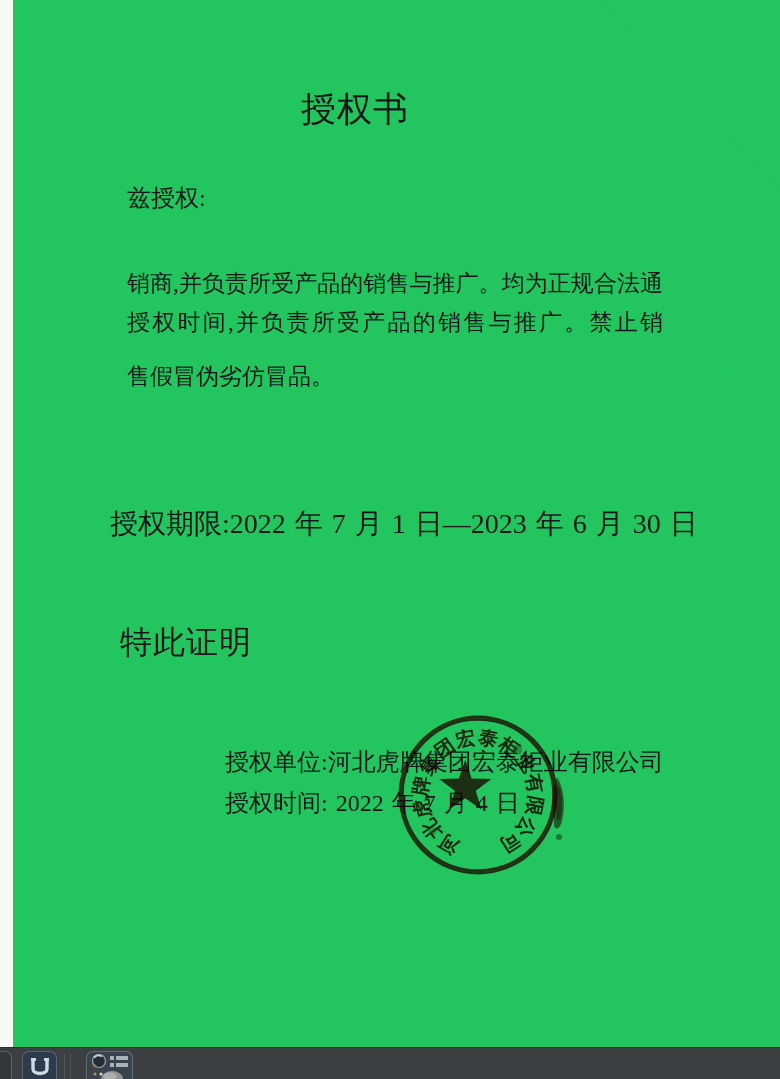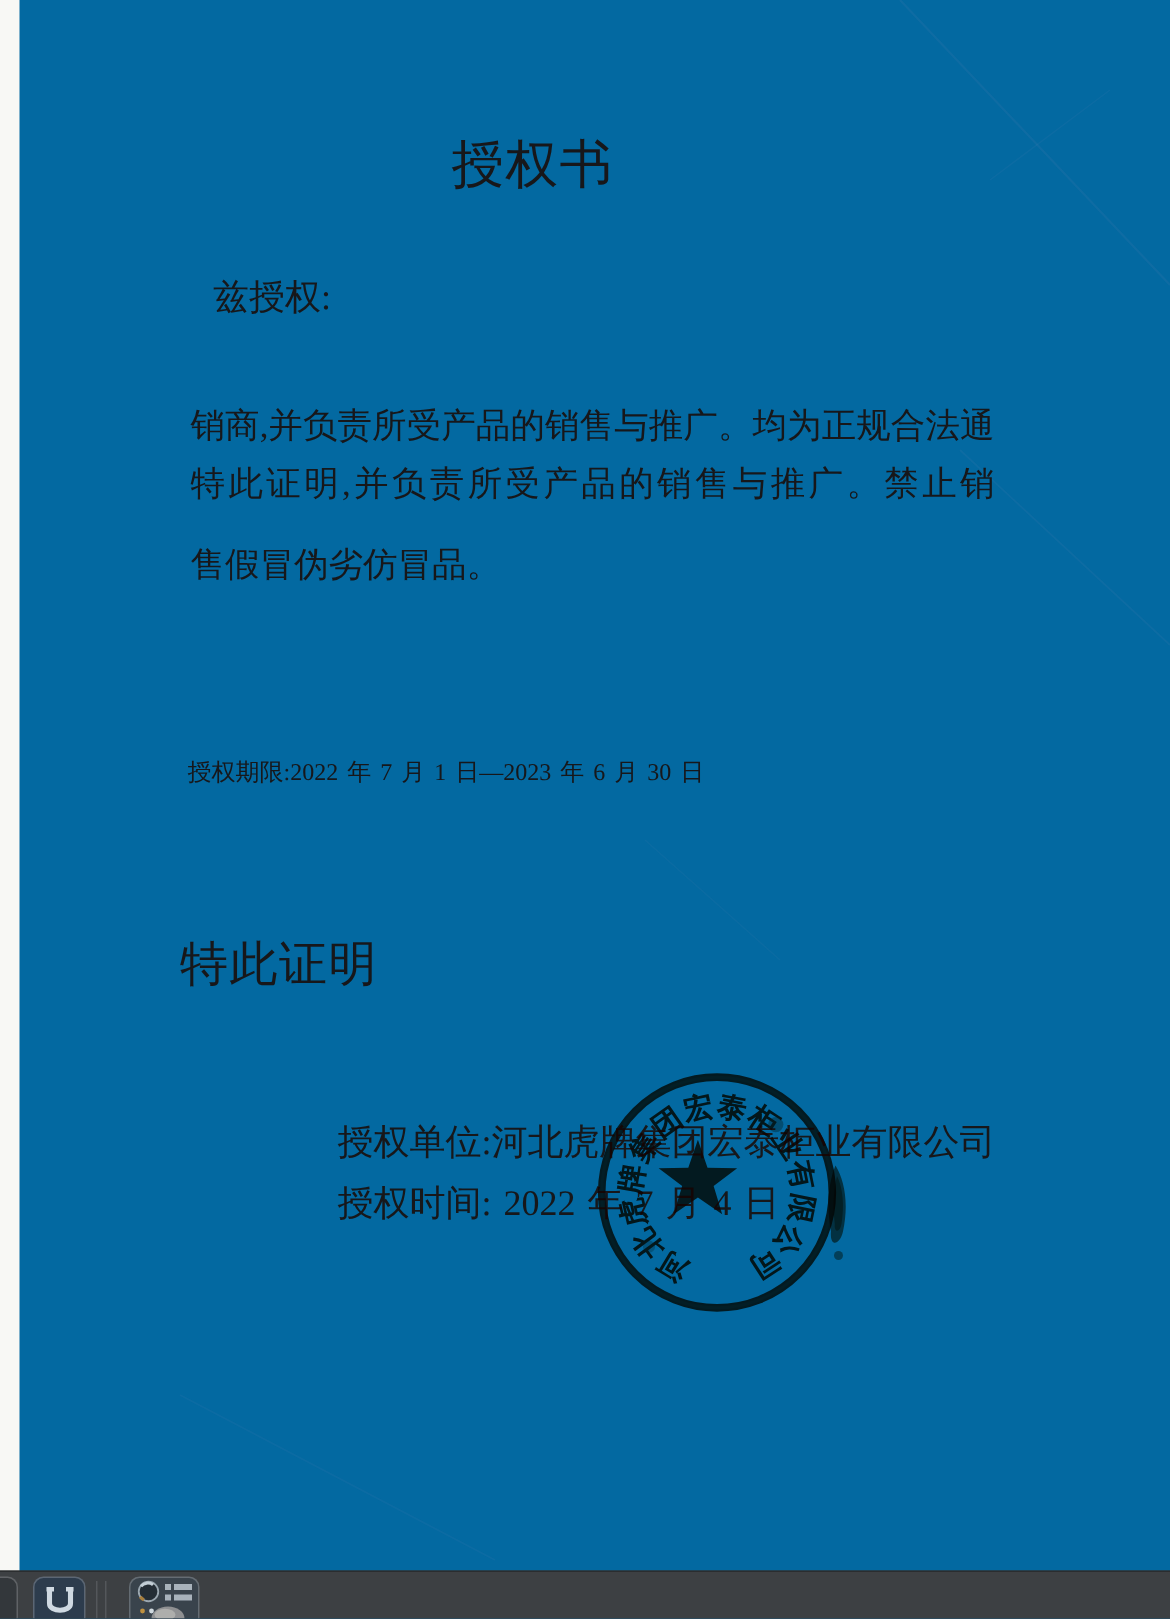--- a/index.html
+++ b/index.html
@@ -1,45 +1,45 @@
 <!DOCTYPE html>
 <html><head>
 <meta charset="utf-8">
 <style>
   html,body{margin:0;padding:0;background:#202124;}
   .screen{
     position:relative;width:780px;height:1079px;overflow:hidden;
-    background:#0369a1;
+    background:#22c55e;
     font-family:"Liberation Serif","DejaVu Serif",serif;
     color:#17171a;
   }
   
   .scan-edge{position:absolute;left:0;top:0;width:13px;height:1049px;background:#f8f8f5;}
   .crease{position:absolute;left:0;top:0;pointer-events:none;}
 
   .doc-title{
     position:absolute;left:301px;top:86px;
     font-size:35px;letter-spacing:1px;font-weight:500;white-space:nowrap;
   }
   .salutation{
-    position:absolute;left:142px;top:182px;
+    position:absolute;left:127px;top:182px;
     font-size:24px;white-space:nowrap;
   }
   .paragraph{
     position:absolute;left:127px;top:265px;width:536px;
     font-size:23px;line-height:38.5px;
   }
   .paragraph .pline{
     white-space:nowrap;text-align:justify;text-align-last:justify;text-justify:inter-character;
   }
   .paragraph .pline.indent{padding-left:48px;width:488px;}
   .paragraph .pline.last{text-align-last:left;margin-top:16px;}
   .period-line{
-    position:absolute;left:125px;top:505px;
-    font-size:16px;white-space:nowrap;word-spacing:2px;
+    position:absolute;left:110px;top:505px;
+    font-size:28px;white-space:nowrap;word-spacing:2px;
   }
   .certify-line{
     position:absolute;left:120px;top:621px;
     font-size:32px;white-space:nowrap;letter-spacing:1px;
   }
   .sign-block{
     position:absolute;left:225px;top:742px;
     font-size:24px;line-height:41px;white-space:nowrap;word-spacing:2px;
   }
   
@@ -78,21 +78,21 @@
     <line x1="120" y1="930" x2="330" y2="1040" stroke="rgba(130,140,185,0.08)" stroke-width="1.2"></line>
     <line x1="430" y1="560" x2="520" y2="640" stroke="rgba(130,140,185,0.07)" stroke-width="1"></line>
   </svg>
 
   <div class="doc-title">授权书</div>
 
   <div class="salutation">兹授权:</div>
 
   <div class="paragraph">
     <div class="pline">销商,并负责所受产品的销售与推广。均为正规合法通</div>
-    <div class="pline">特此证明,并负责所受产品的销售与推广。禁止销</div>
+    <div class="pline">授权时间,并负责所受产品的销售与推广。禁止销</div>
     <div class="pline last">售假冒伪劣仿冒品。</div>
   </div>
 
   <div class="period-line">授权期限:2022 年 7 月 1 日—2023 年 6 月 30 日</div>
 
   <div class="certify-line">特此证明</div>
 
   <div class="sign-block">
     <div>授权单位:河北虎牌集团宏泰柜业有限公司</div>
     <div>授权时间: 2022 年 7 月 4 日</div>

